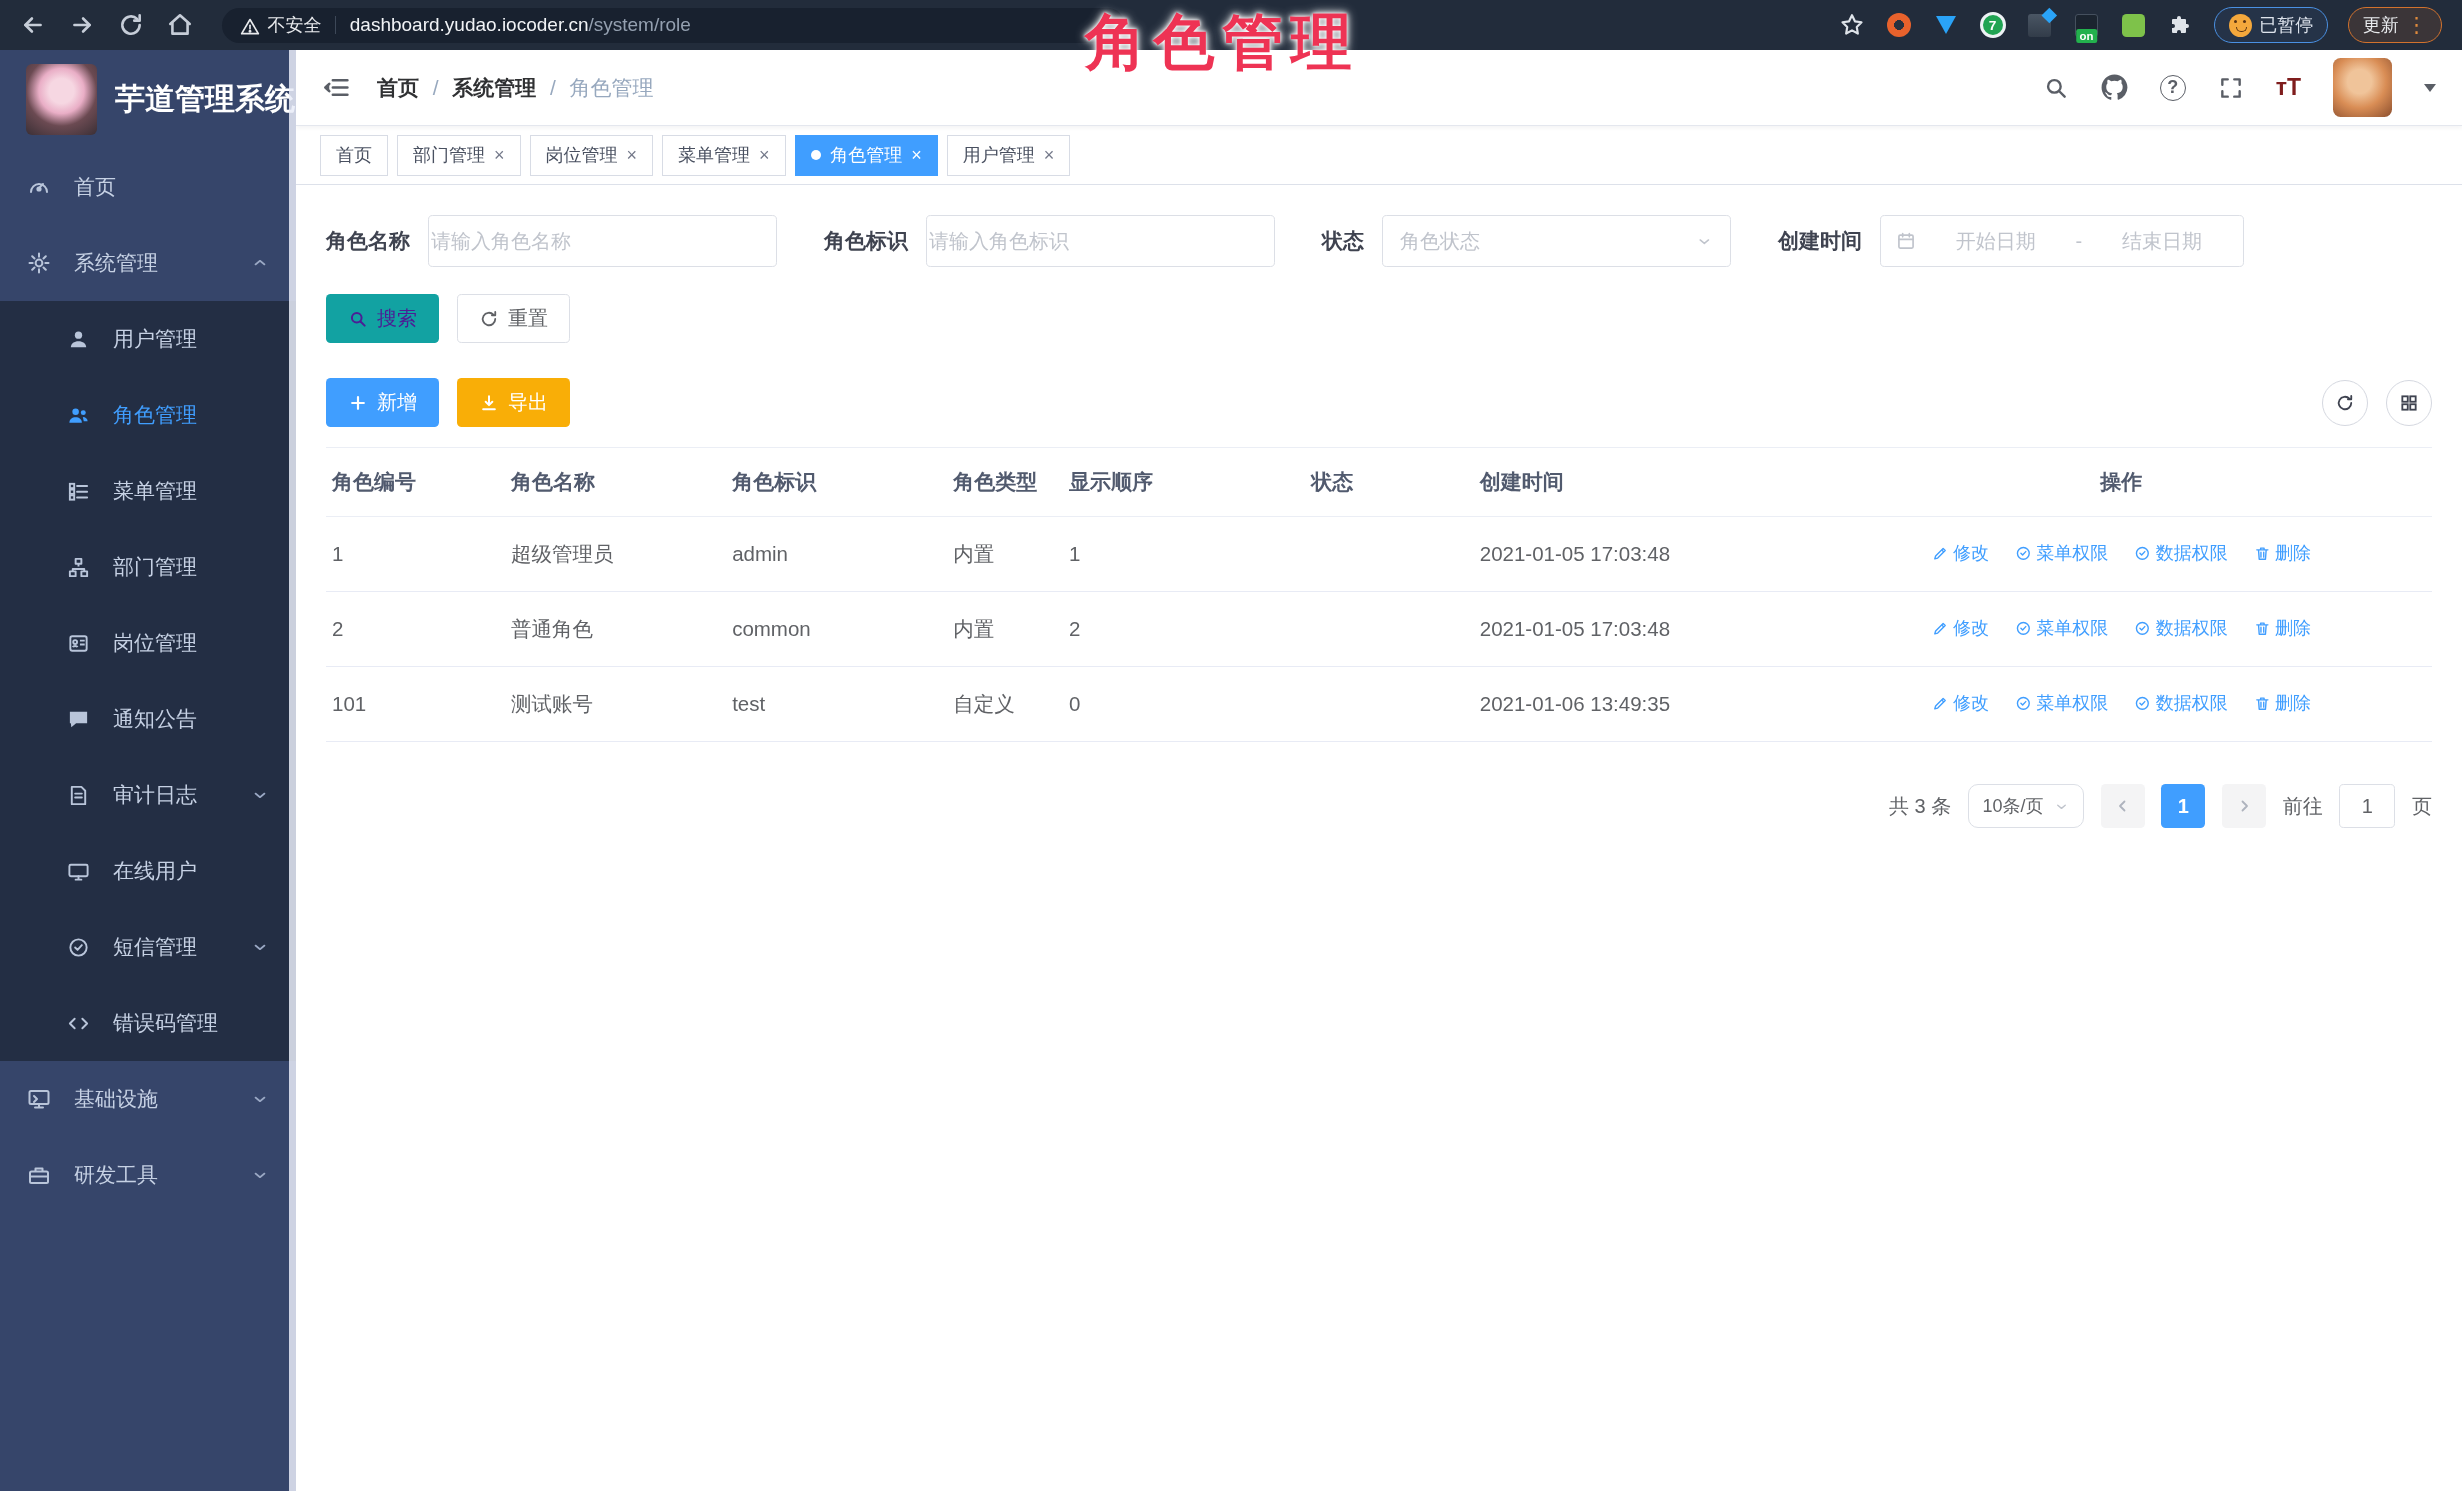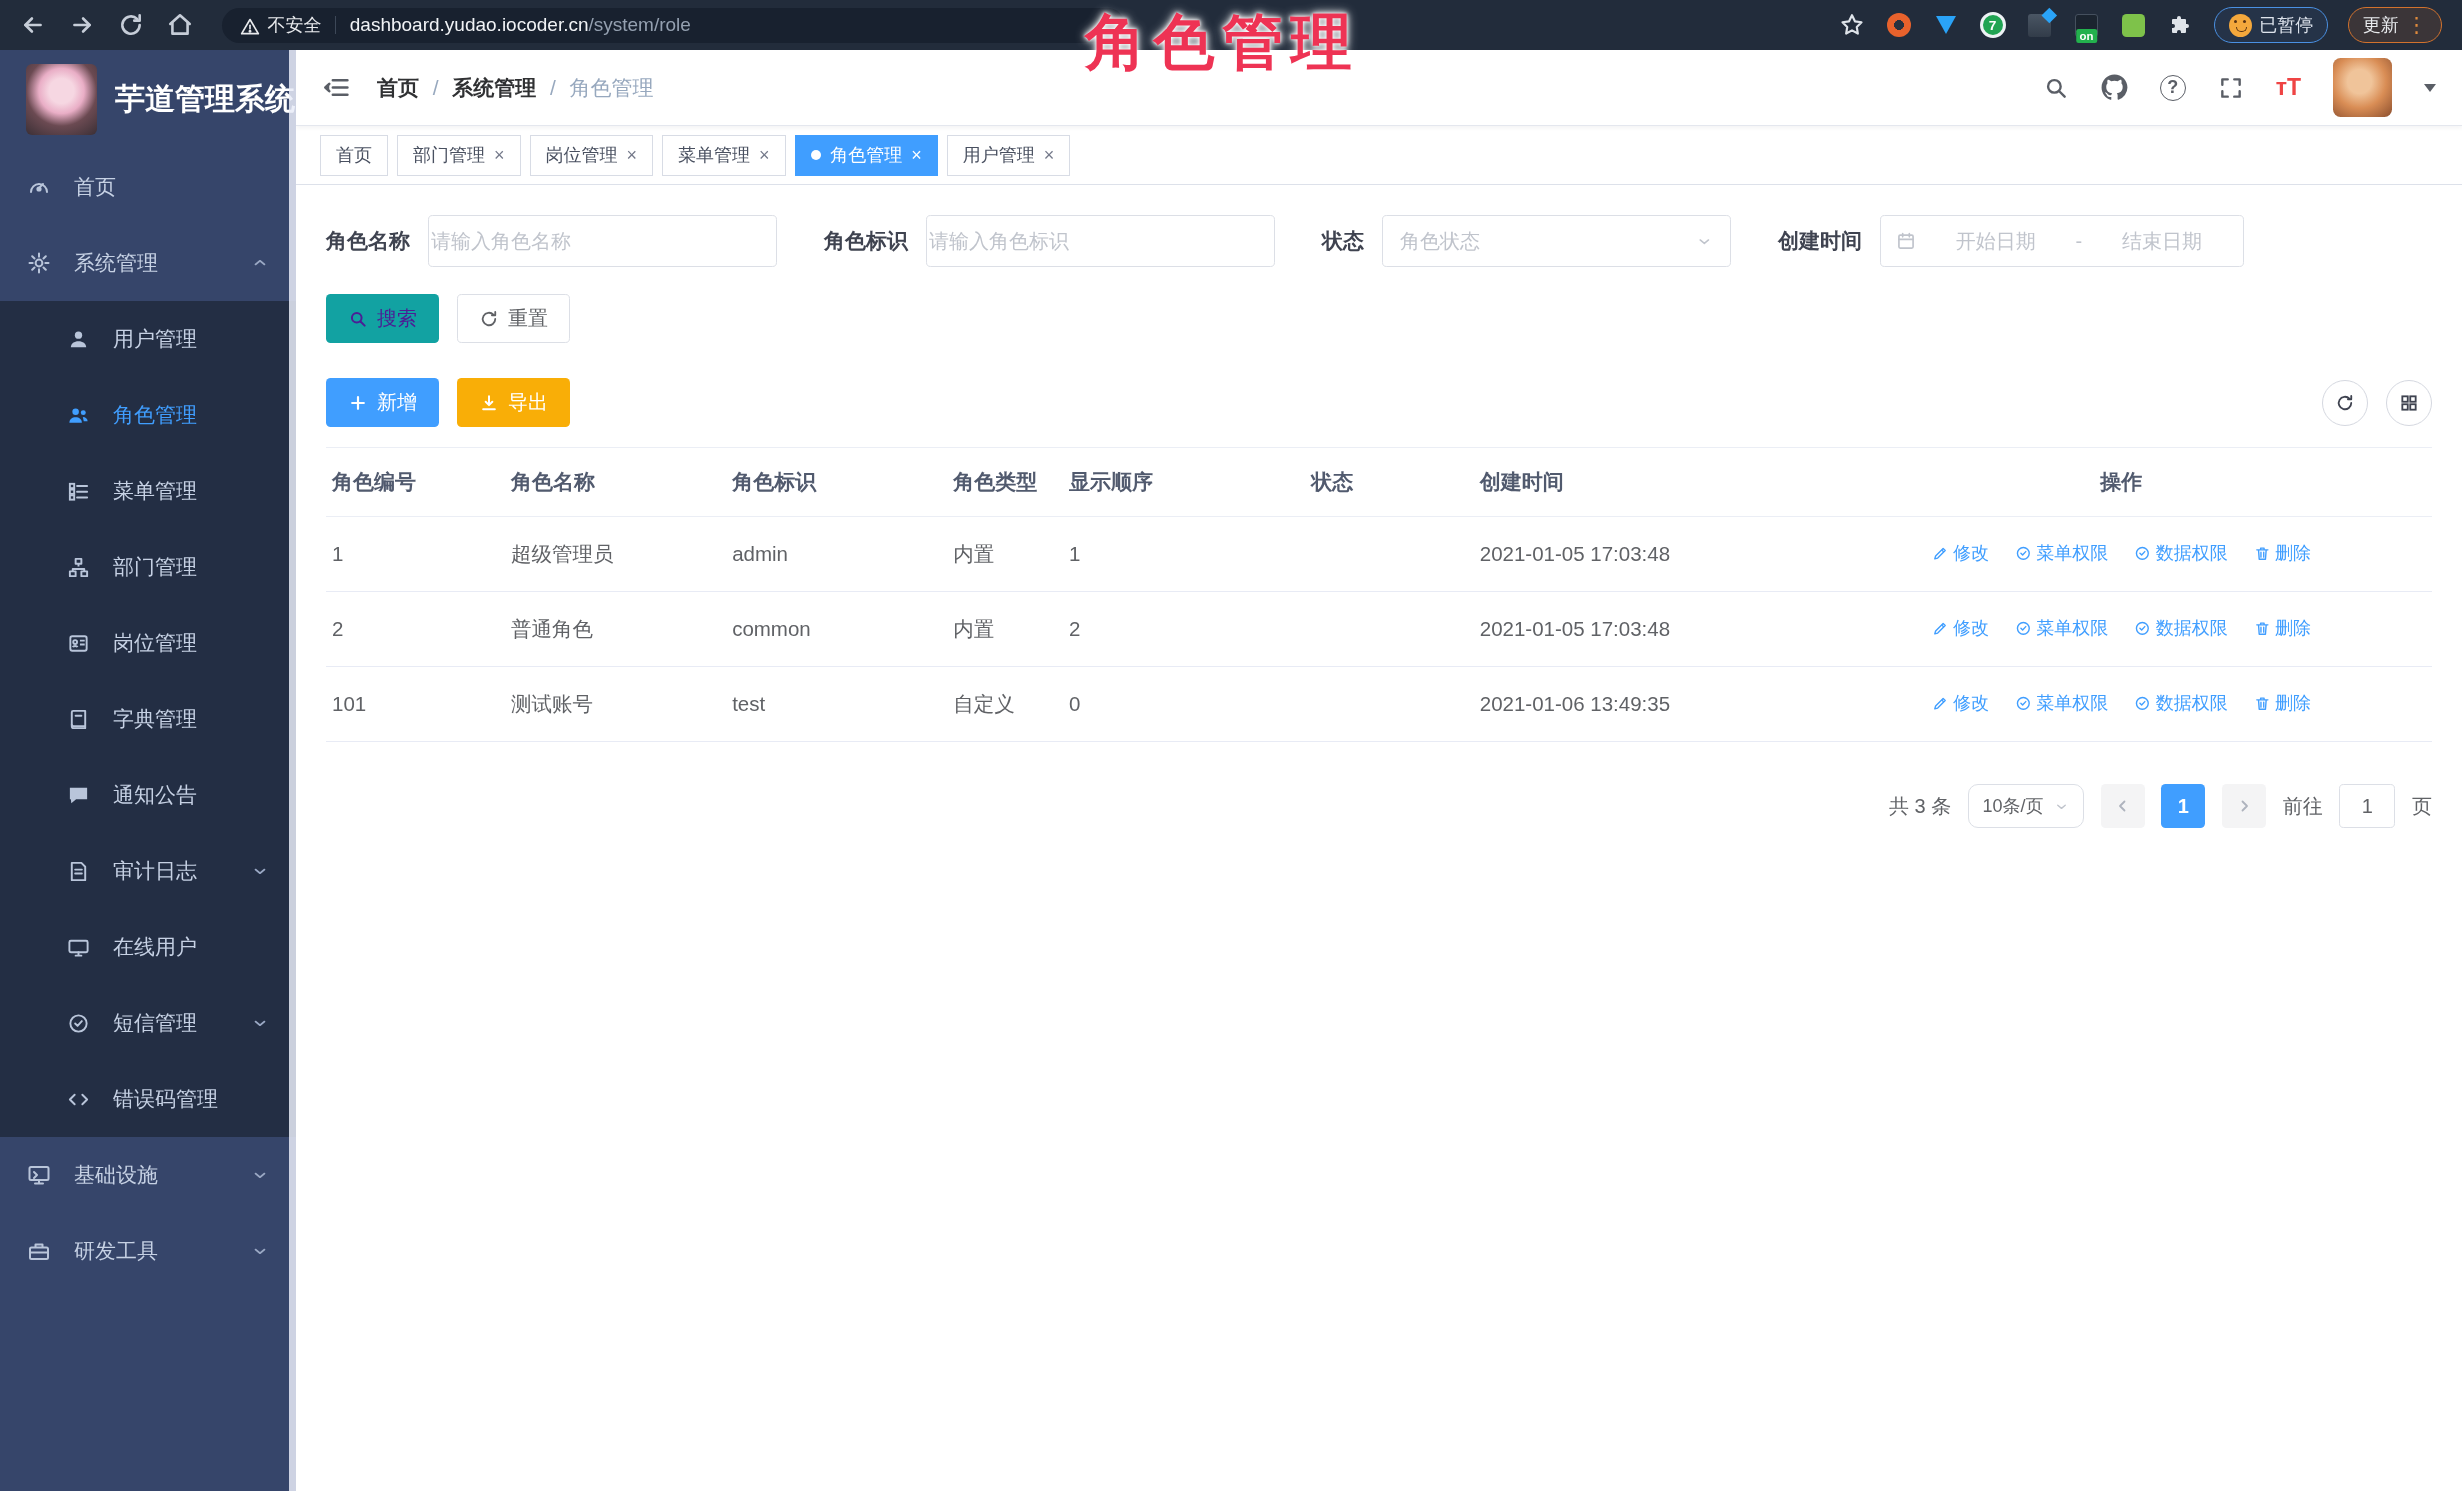--- a/index.html
+++ b/index.html
@@ -66,21 +66,21 @@
   .navbar { height:76px; display:flex; align-items:center; padding:0 26px;
     border-bottom:0.8px solid #e4e7ee; box-shadow:0 1.5px 4.6px rgba(0,21,41,.05); }
   .fold { color:#5a5e66; display:flex; }
   .breadcrumb { display:flex; align-items:center; gap:13.7px; margin-left:26px; font-size:21px; }
   .crumb { color:#303133; font-weight:600; }
   .crumb.sep { color:#97a8be; font-weight:400; }
   .crumb.last { color:#97a8be; font-weight:400; }
   .nav-right { margin-left:auto; display:flex; align-items:center; gap:32px; color:#5a5e66; }
   .qmark { width:26px;height:26px;border:1.5px solid #5a5e66;border-radius:50%;font-size:18px;
     display:flex;align-items:center;justify-content:center;font-weight:bold; }
-  .font-ico { font-size:23px; font-weight:bold; color:#ef4444; }
+  .font-ico { font-size:23px; font-weight:bold; color:#7f1d1d; }
   .avatar { width:59px; height:59px; border-radius:7.6px;
     background: radial-gradient(circle at 45% 40%, #f0c49a 25%, #d98d55 55%, #8c4f2e 100%); }
   .caret { width:0;height:0;border-left:6.8px solid transparent;border-right:6.8px solid transparent;border-top:8.3px solid #5a5e66; }
 
   
   .tabbar { height:59px; border-bottom:0.8px solid #dde1ea; display:flex; align-items:center;
     padding:0 24px; gap:9px; }
   .tab { height:41px; display:inline-flex; align-items:center; gap:9px; padding:0 15px;
     border:0.8px solid #d8dce5; background:#fff; color:#495060; font-size:18px; cursor:pointer; }
   .tab .x { font-size:18px; color:#74798a; }
@@ -308,30 +308,20 @@
       </div>
       <div class="menu-item">
         <span class="mi-icon">
           <svg width="23" height="23" viewBox="0 0 24 24" fill="none" stroke="currentColor" stroke-width="2" stroke-linejoin="round">
               <rect x="3.5" y="4.5" width="17" height="15" rx="2"></rect>
               <circle cx="8.5" cy="10.5" r="2"></circle>
               <path d="M13.5 9h5M13.5 13h5M6 15.8c.6-1.5 4.4-1.5 5 0"></path>
             </svg>
         </span>
         <span>岗位管理</span>
-      </div>
-      <div class="menu-item">
-        <span class="mi-icon">
-          <svg width="23" height="23" viewBox="0 0 24 24" fill="none" stroke="currentColor" stroke-width="2" stroke-linejoin="round">
-              <path d="M5 4.5A1.5 1.5 0 0 1 6.5 3H19v18H7a2 2 0 0 1-2-2z"></path>
-              <path d="M5 17a2 2 0 0 0 2 2h12"></path>
-              <path d="M9 8h6" stroke-linecap="round"></path>
-            </svg>
-        </span>
-        <span>字典管理</span>
       </div>
       <div class="menu-item">
         <span class="mi-icon">
           <svg width="23" height="23" viewBox="0 0 24 24" fill="currentColor">
               <path d="M3 4h18v12H9.5L4.5 20 4 16H3z"></path>
             </svg>
         </span>
         <span>通知公告</span>
       </div>
       <div class="menu-item">

